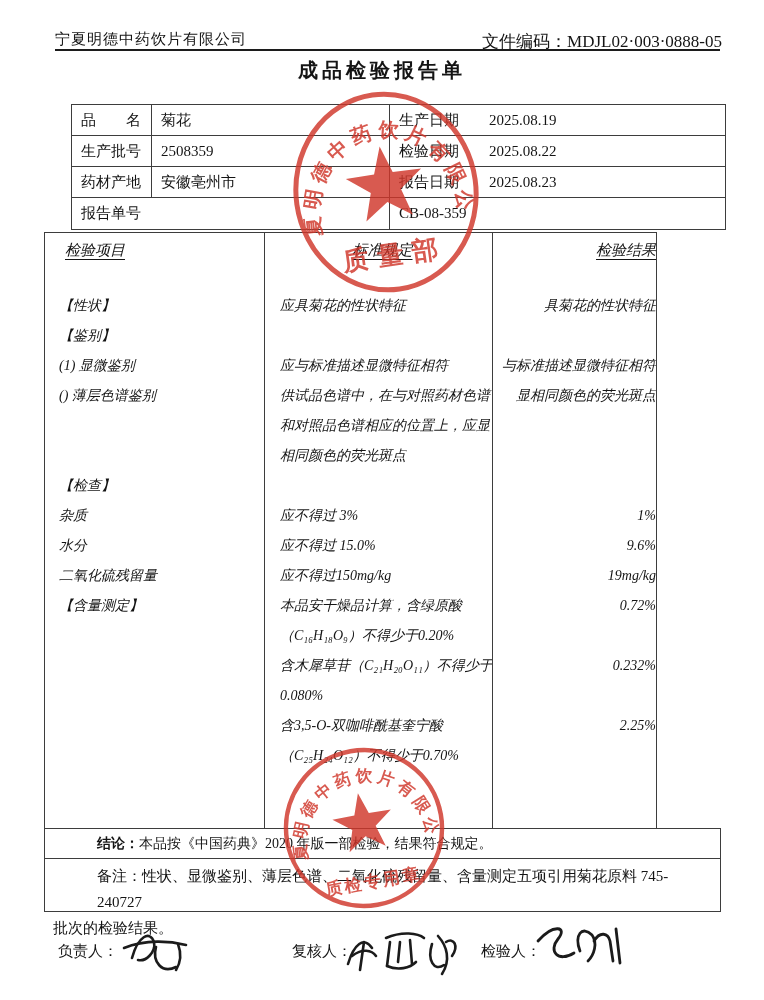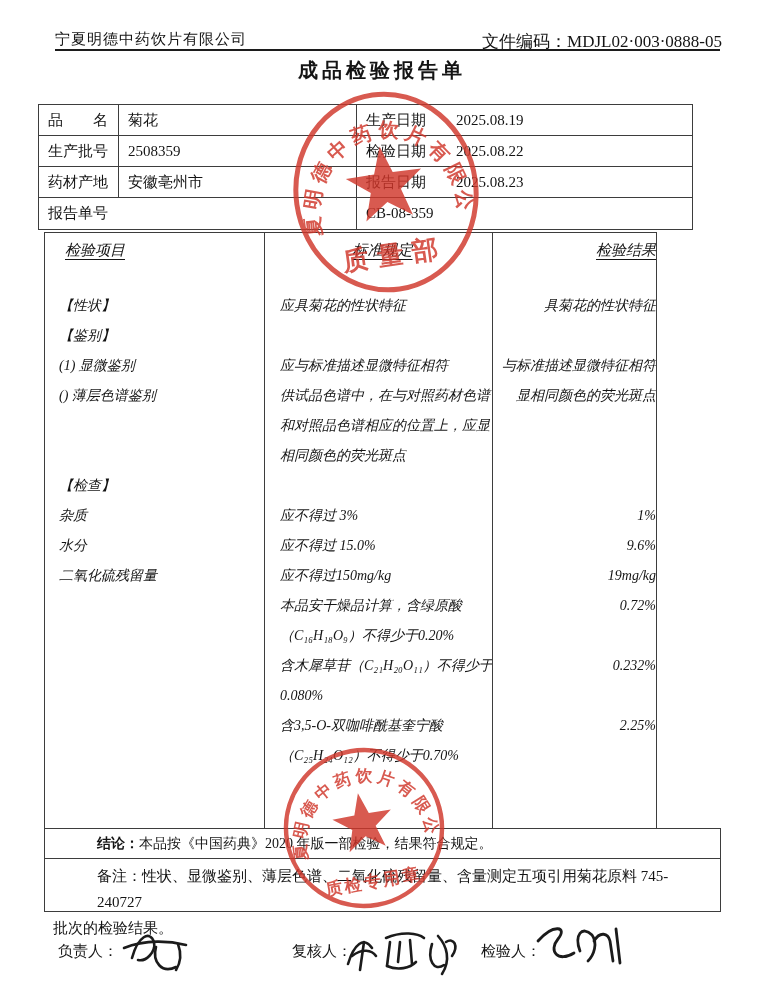--- a/index.html
+++ b/index.html
@@ -14,21 +14,21 @@
   
   .company { left:55px; top:30px; font-size:15px; letter-spacing:1px; }
   .filecode { right:42px; top:30px; font-size:17px; }
   .head-rule { left:55px; top:49px; width:665px; border-top:2px solid #1c1c1c; height:0; }
 
   
   .title { left:0; top:57px; width:764px; text-align:center;
            font-size:20px; font-weight:bold; letter-spacing:4px; }
 
   
-  .info-table { left:38px; top:104px; width:655px; border:1px solid #3d3d3d; }
+  .info-table { left:71px; top:104px; width:655px; border:1px solid #3d3d3d; }
   .info-row { display:flex; height:31px; border-bottom:1px solid #3d3d3d; font-size:15px; }
   .info-row:last-child { border-bottom:none; }
   .ic { display:flex; align-items:center; padding-left:9px; }
   .ic-label   { width:80px;  border-right:1px solid #3d3d3d; }
   .ic-value   { width:238px; border-right:1px solid #3d3d3d; }
   .ic-right   { flex:1; }
   .ic-label2  { width:90px; }
   .ic-span    { width:318px; border-right:1px solid #3d3d3d; }
 
   
@@ -112,20 +112,21 @@
     <div class="mline">【性状】</div>
     <div class="mline">【鉴别】</div>
     <div class="mline">(1) 显微鉴别</div>
     <div class="mline">() 薄层色谱鉴别</div>
     <div class="mline"></div>
     <div class="mline"></div>
     <div class="mline">【检查】</div>
     <div class="mline">杂质</div>
     <div class="mline">水分</div>
     <div class="mline">二氧化硫残留量</div>
+    <div class="mline">【含量测定】</div>
     <div class="mline"></div>
     <div class="mline"></div>
     <div class="mline"></div>
     <div class="mline"></div>
     <div class="mline"></div>
   </div>
   <div class="mcol mcol2">
     <div class="mhead center"><span>标准规定</span></div>
     <div class="mline">应具菊花的性状特征</div>
     <div class="mline"></div>

